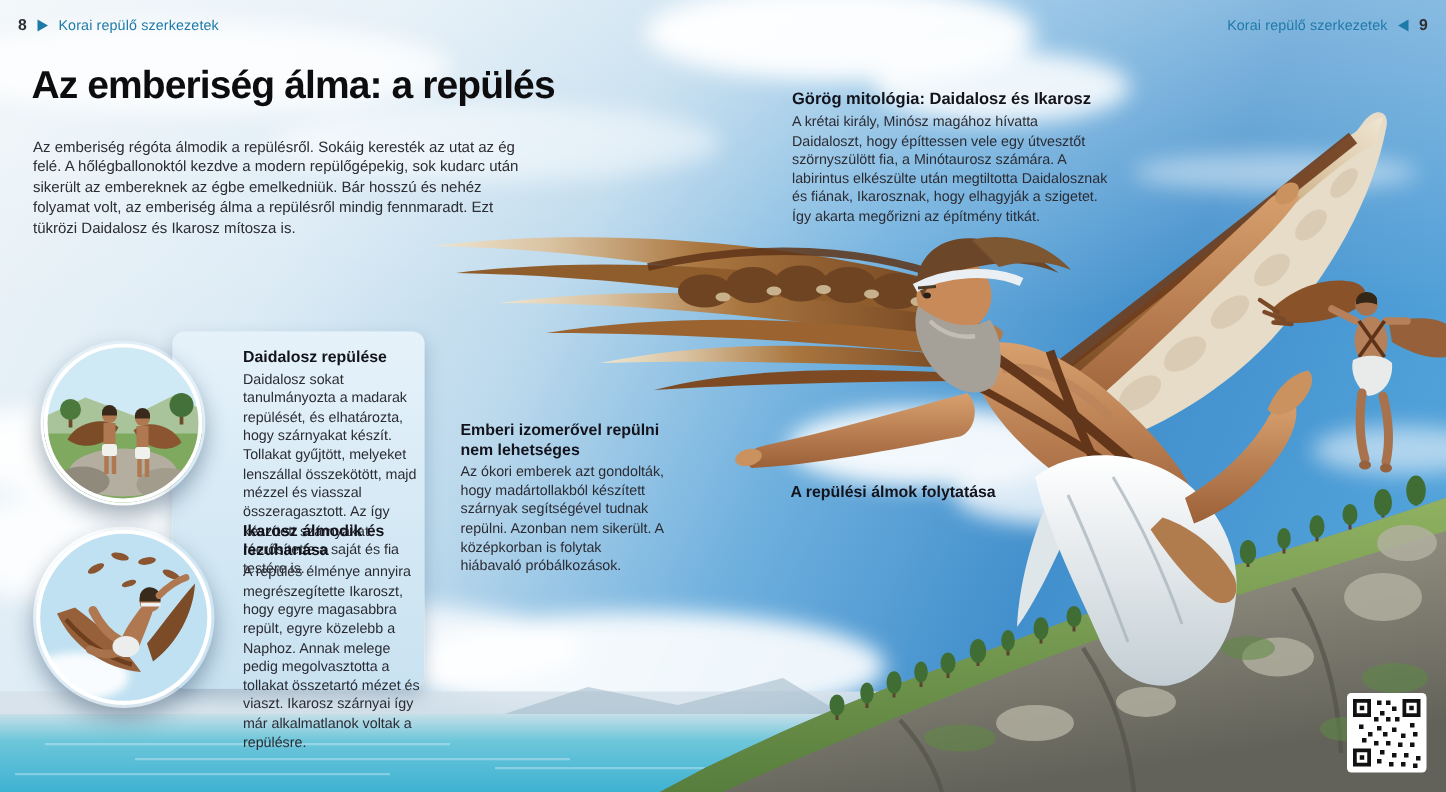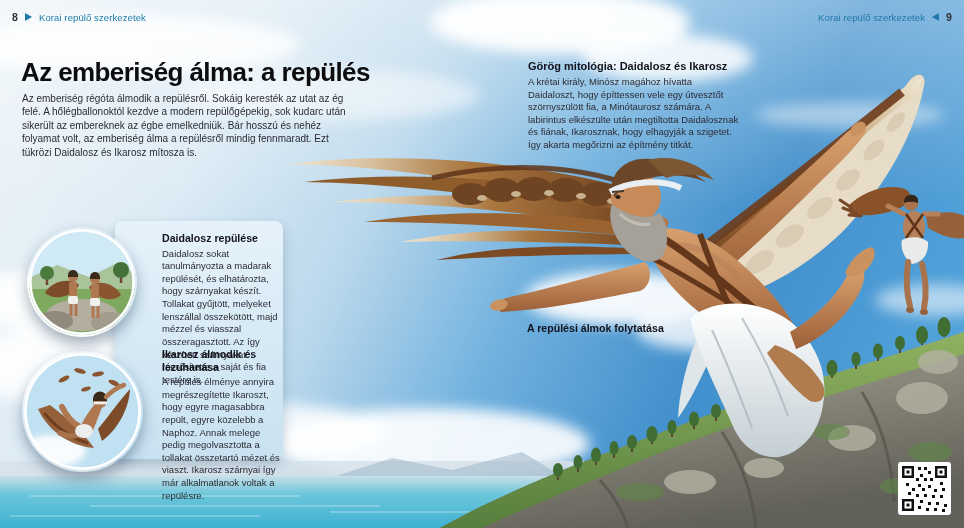--- a/index.html
+++ b/index.html
@@ -15,21 +15,21 @@
   
   .hdr{position:absolute;top:11px;font-size:9.5px;letter-spacing:.1px;z-index:30;display:flex;align-items:center;gap:7px;}
   .hdr-left{left:12px;} .hdr-right{right:12px;}
   .hdr .pg{font-weight:bold;color:#2e2e34;font-size:10.5px;}
   .hdr .lbl{color:#1d7aa8;font-weight:normal;}
   .tri{display:inline-block;width:0;height:0;border-style:solid;}
   .tri-r{border-width:4.5px 0 4.5px 7px;border-color:transparent transparent transparent #1d7aa8;}
   .tri-l{border-width:4.5px 7px 4.5px 0;border-color:transparent #1d7aa8 transparent transparent;}
 
   
-  .title{position:absolute;left:21px;top:40px;width:400px;z-index:30;
+  .title{position:absolute;left:21px;top:24px;width:400px;z-index:30;
     font-size:26px;font-weight:800;letter-spacing:-0.6px;color:#0d0d10;}
   .intro{position:absolute;left:22px;top:82px;width:336px;z-index:30;
     font-size:10px;line-height:1.34;color:#2c2c33;}
 
   
   .sect{position:absolute;z-index:30;}
   .sect h3{margin:0 0 3px 0;font-size:10.6px;line-height:1.18;color:#13131c;}
   .sect p{margin:0;font-size:9.5px;line-height:1.33;color:#2b2b33;}
   .s-myth{left:528px;top:60px;width:212px;}
   .s-myth h3{font-size:11px;}
@@ -423,17 +423,21 @@
   <div class="sect s-daid">
     <h3>Daidalosz repülése</h3>
     <p>Daidalosz sokat tanulmányozta a madarak repülését, és elhatározta, hogy szárnyakat készít. Tollakat gyűjtött, melyeket lenszállal összekötött, majd mézzel és viasszal összeragasztott. Az így készített szárnyakat ráerősítette a saját és fia testére is.</p>
   </div>
 
   <div class="sect s-ikar">
     <h3>Ikarosz álmodik és lezuhanása</h3>
     <p>A repülés élménye annyira megrészegítette Ikaroszt, hogy egyre magasabbra repült, egyre közelebb a Naphoz. Annak melege pedig megolvasztotta a tollakat összetartó mézet és viaszt. Ikarosz szárnyai így már alkalmatlanok voltak a repülésre.</p>
   </div>
 
+  <div class="sect s-musc">
+    <h3>Emberi izomerővel repülni nem lehetséges</h3>
+    <p>Az ókori emberek azt gondolták, hogy madártollakból készített szárnyak segítségével tudnak repülni. Azonban nem sikerült. A középkorban is folytak hiábavaló próbálkozások.</p>
+  </div>
 
   <div class="sect s-drea">
     <h3>A repülési álmok folytatása</h3>
   </div>
 </div>
 
 </body></html>

